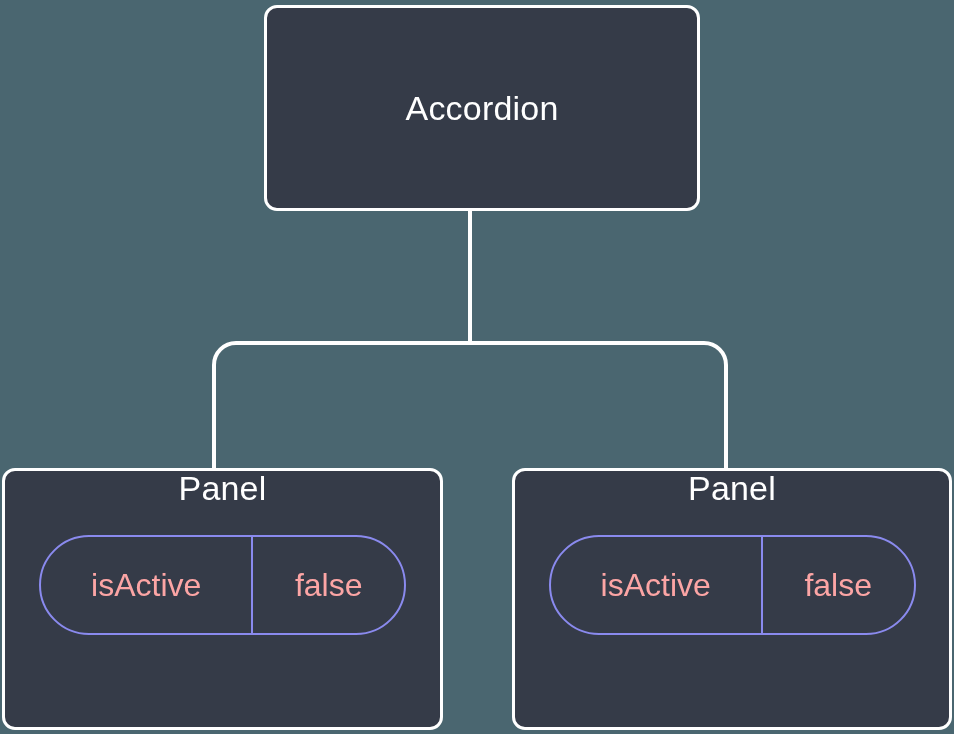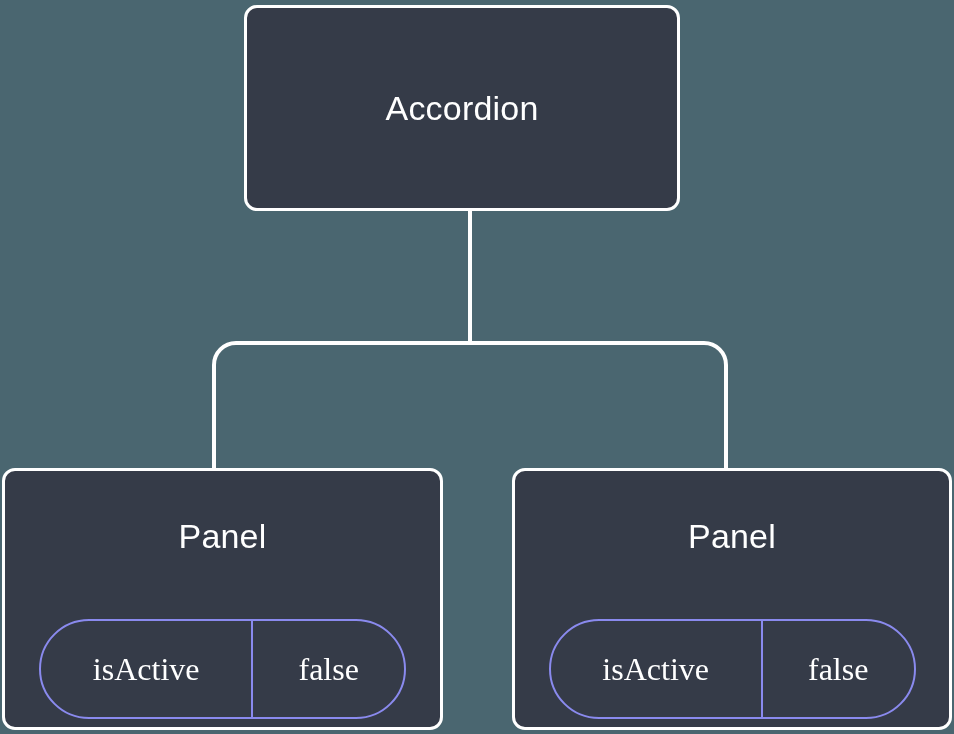--- a/index.html
+++ b/index.html
@@ -52,34 +52,32 @@
     color: #ffffff;
     font-size: 34px;
     font-weight: 400;
     letter-spacing: 0.2px;
     line-height: 1;
     white-space: nowrap;
   }
 
   
   #node-accordion {
-    left: 244px;
+    left: 264px;
     top: 5px;
     width: 436px;
     height: 206px;
     justify-content: center;
   }
 
   
   .panel-node {
     top: 468px;
     height: 262px;
     justify-content: flex-start;
-    padding-top: 48px;
-    gap: 36px;
   }
 
   #node-panel-0 { left: 2px;   width: 441px; }
   #node-panel-1 { left: 512px; width: 440px; }
 
   .panel-node .node-title { margin-bottom: 30px; }
 
   
   .prop-pill {
     display: flex;
@@ -92,25 +90,24 @@
   }
 
   #pill-0 { width: 367px; }
   #pill-1 { width: 367px; }
 
   .prop-key,
   .prop-val {
     display: flex;
     align-items: center;
     justify-content: center;
-    color: #ffffff;
+    color: #fca5a5;
     font-size: 32px;
     line-height: 1;
     white-space: nowrap;
-    font-family: Liberation Serif, serif;
   }
 
   .prop-key {
     flex: 0 0 58.5%;
     border-right: 2px solid #8a8aee;
   }
 
   .prop-val {
     flex: 1 1 auto;
     text-align: right;

